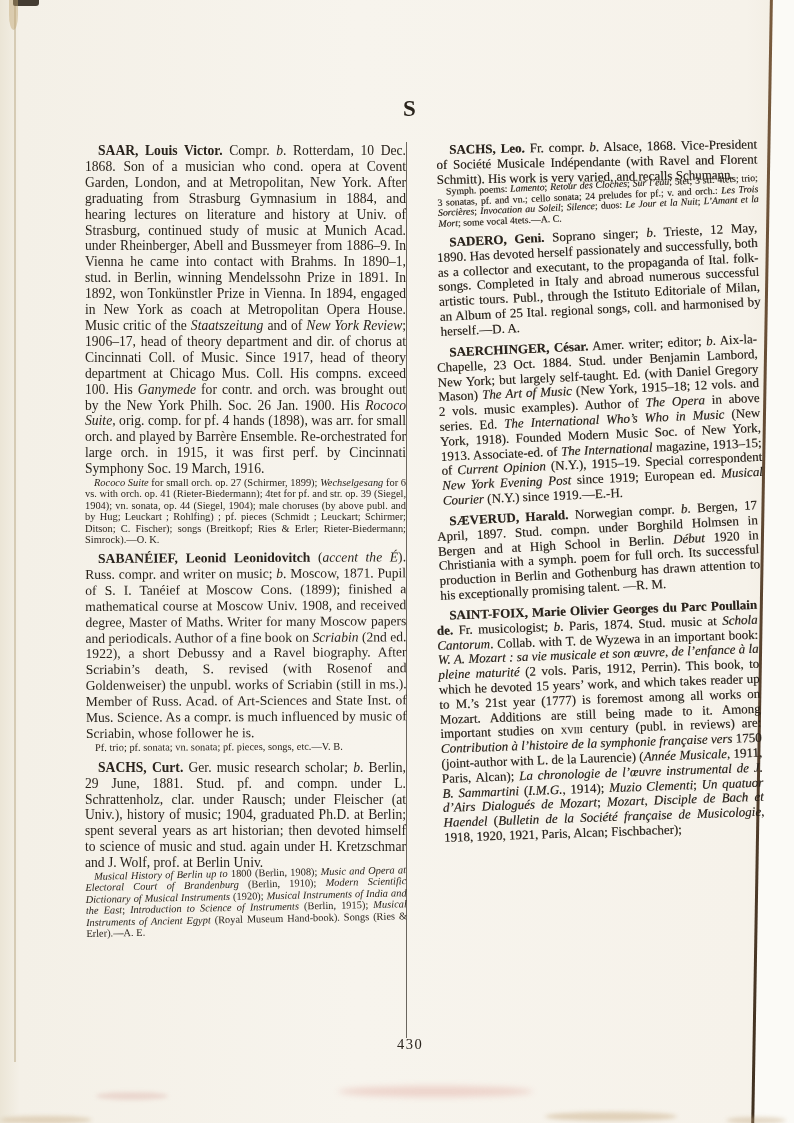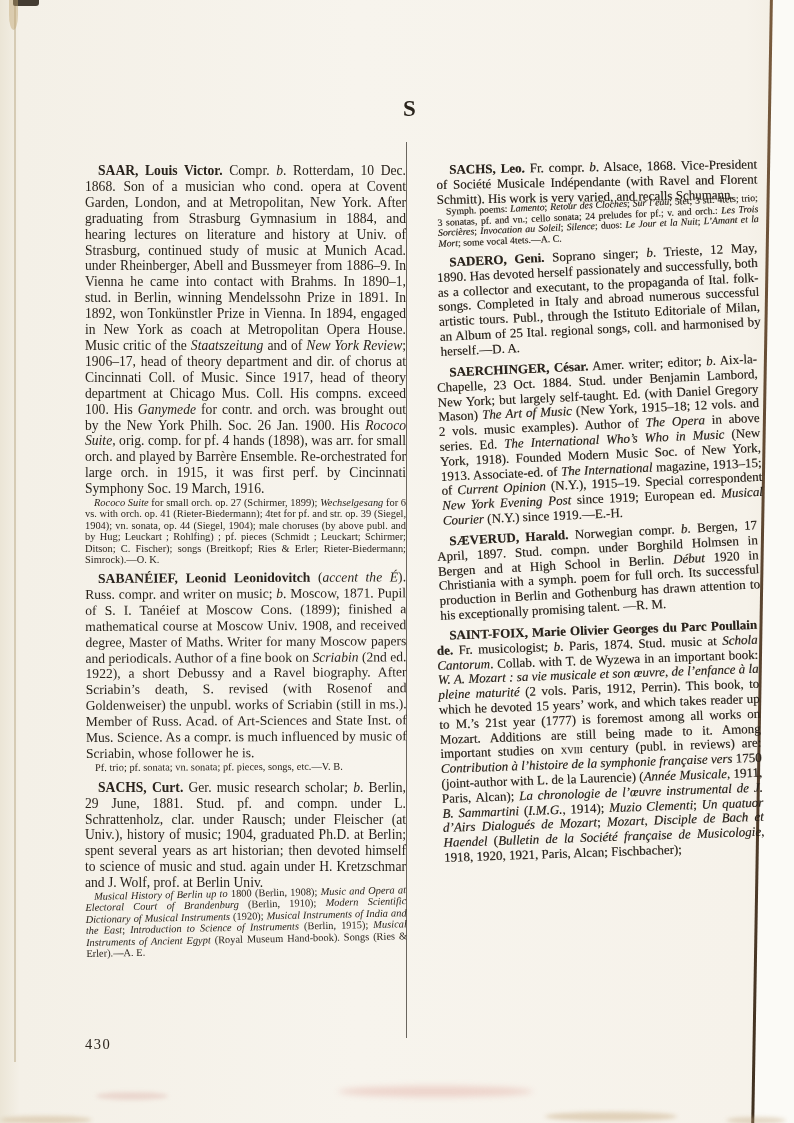--- a/index.html
+++ b/index.html
@@ -20,23 +20,23 @@
   .stain { position:absolute; border-radius:50%; }
   .stain-pink-1 { left:338px; top:1086px; width:195px; height:11px; background:#dfa49a; opacity:.4; filter:blur(3px); }
   .stain-pink-2 { left:96px;  top:1092px; width:72px;  height:8px;  background:#d8a79e; opacity:.35; filter:blur(2px); }
   .stain-tan-1  { left:545px; top:1112px; width:132px; height:9px;  background:#cbb089; opacity:.5;  filter:blur(2px); }
   .stain-tan-2  { left:0;     top:1116px; width:92px;  height:8px;  background:#c8ad85; opacity:.45; filter:blur(2px); }
   .stain-tan-3  { left:726px; top:1117px; width:60px;  height:7px;  background:#c2a67e; opacity:.4;  filter:blur(2px); }
   
   .section-letter { position:absolute; left:85px; top:96px; width:650px; text-align:center;
     font-size:23px; font-weight:bold; letter-spacing:1px; }
   .cols { position:absolute; left:85px; top:143px; width:672px; display:flex; gap:30px; }
-  .col { width:321px;margin-top:20px; }
+  .col { width:321px; }
   .divider { position:absolute; left:406px; top:142px; width:1px; height:896px; background:rgba(45,40,33,.7); }
-  .pagenum { position:absolute; left:85px; top:1036px; width:650px; 
+  .pagenum { position:absolute; left:85px; top:1036px; width:650px; text-align:center;
     font-size:14.5px; letter-spacing:1.5px; }
   .entry { margin-top:6px; }
   .entry:first-child { margin-top:0; }
   p { margin:0; }
   p.main { text-align:justify; text-indent:13px; }
   p.fine { text-align:justify; text-indent:9px; }
   .col-left  p.main { font-size:13.6px; line-height:15.9px; }
   .col-left  p.fine { font-size:10.4px; line-height:11.4px; }
   .col-right p.main { font-size:13px;   line-height:14.8px; }
   .col-right p.fine { font-size:9.8px;  line-height:10.7px; }

